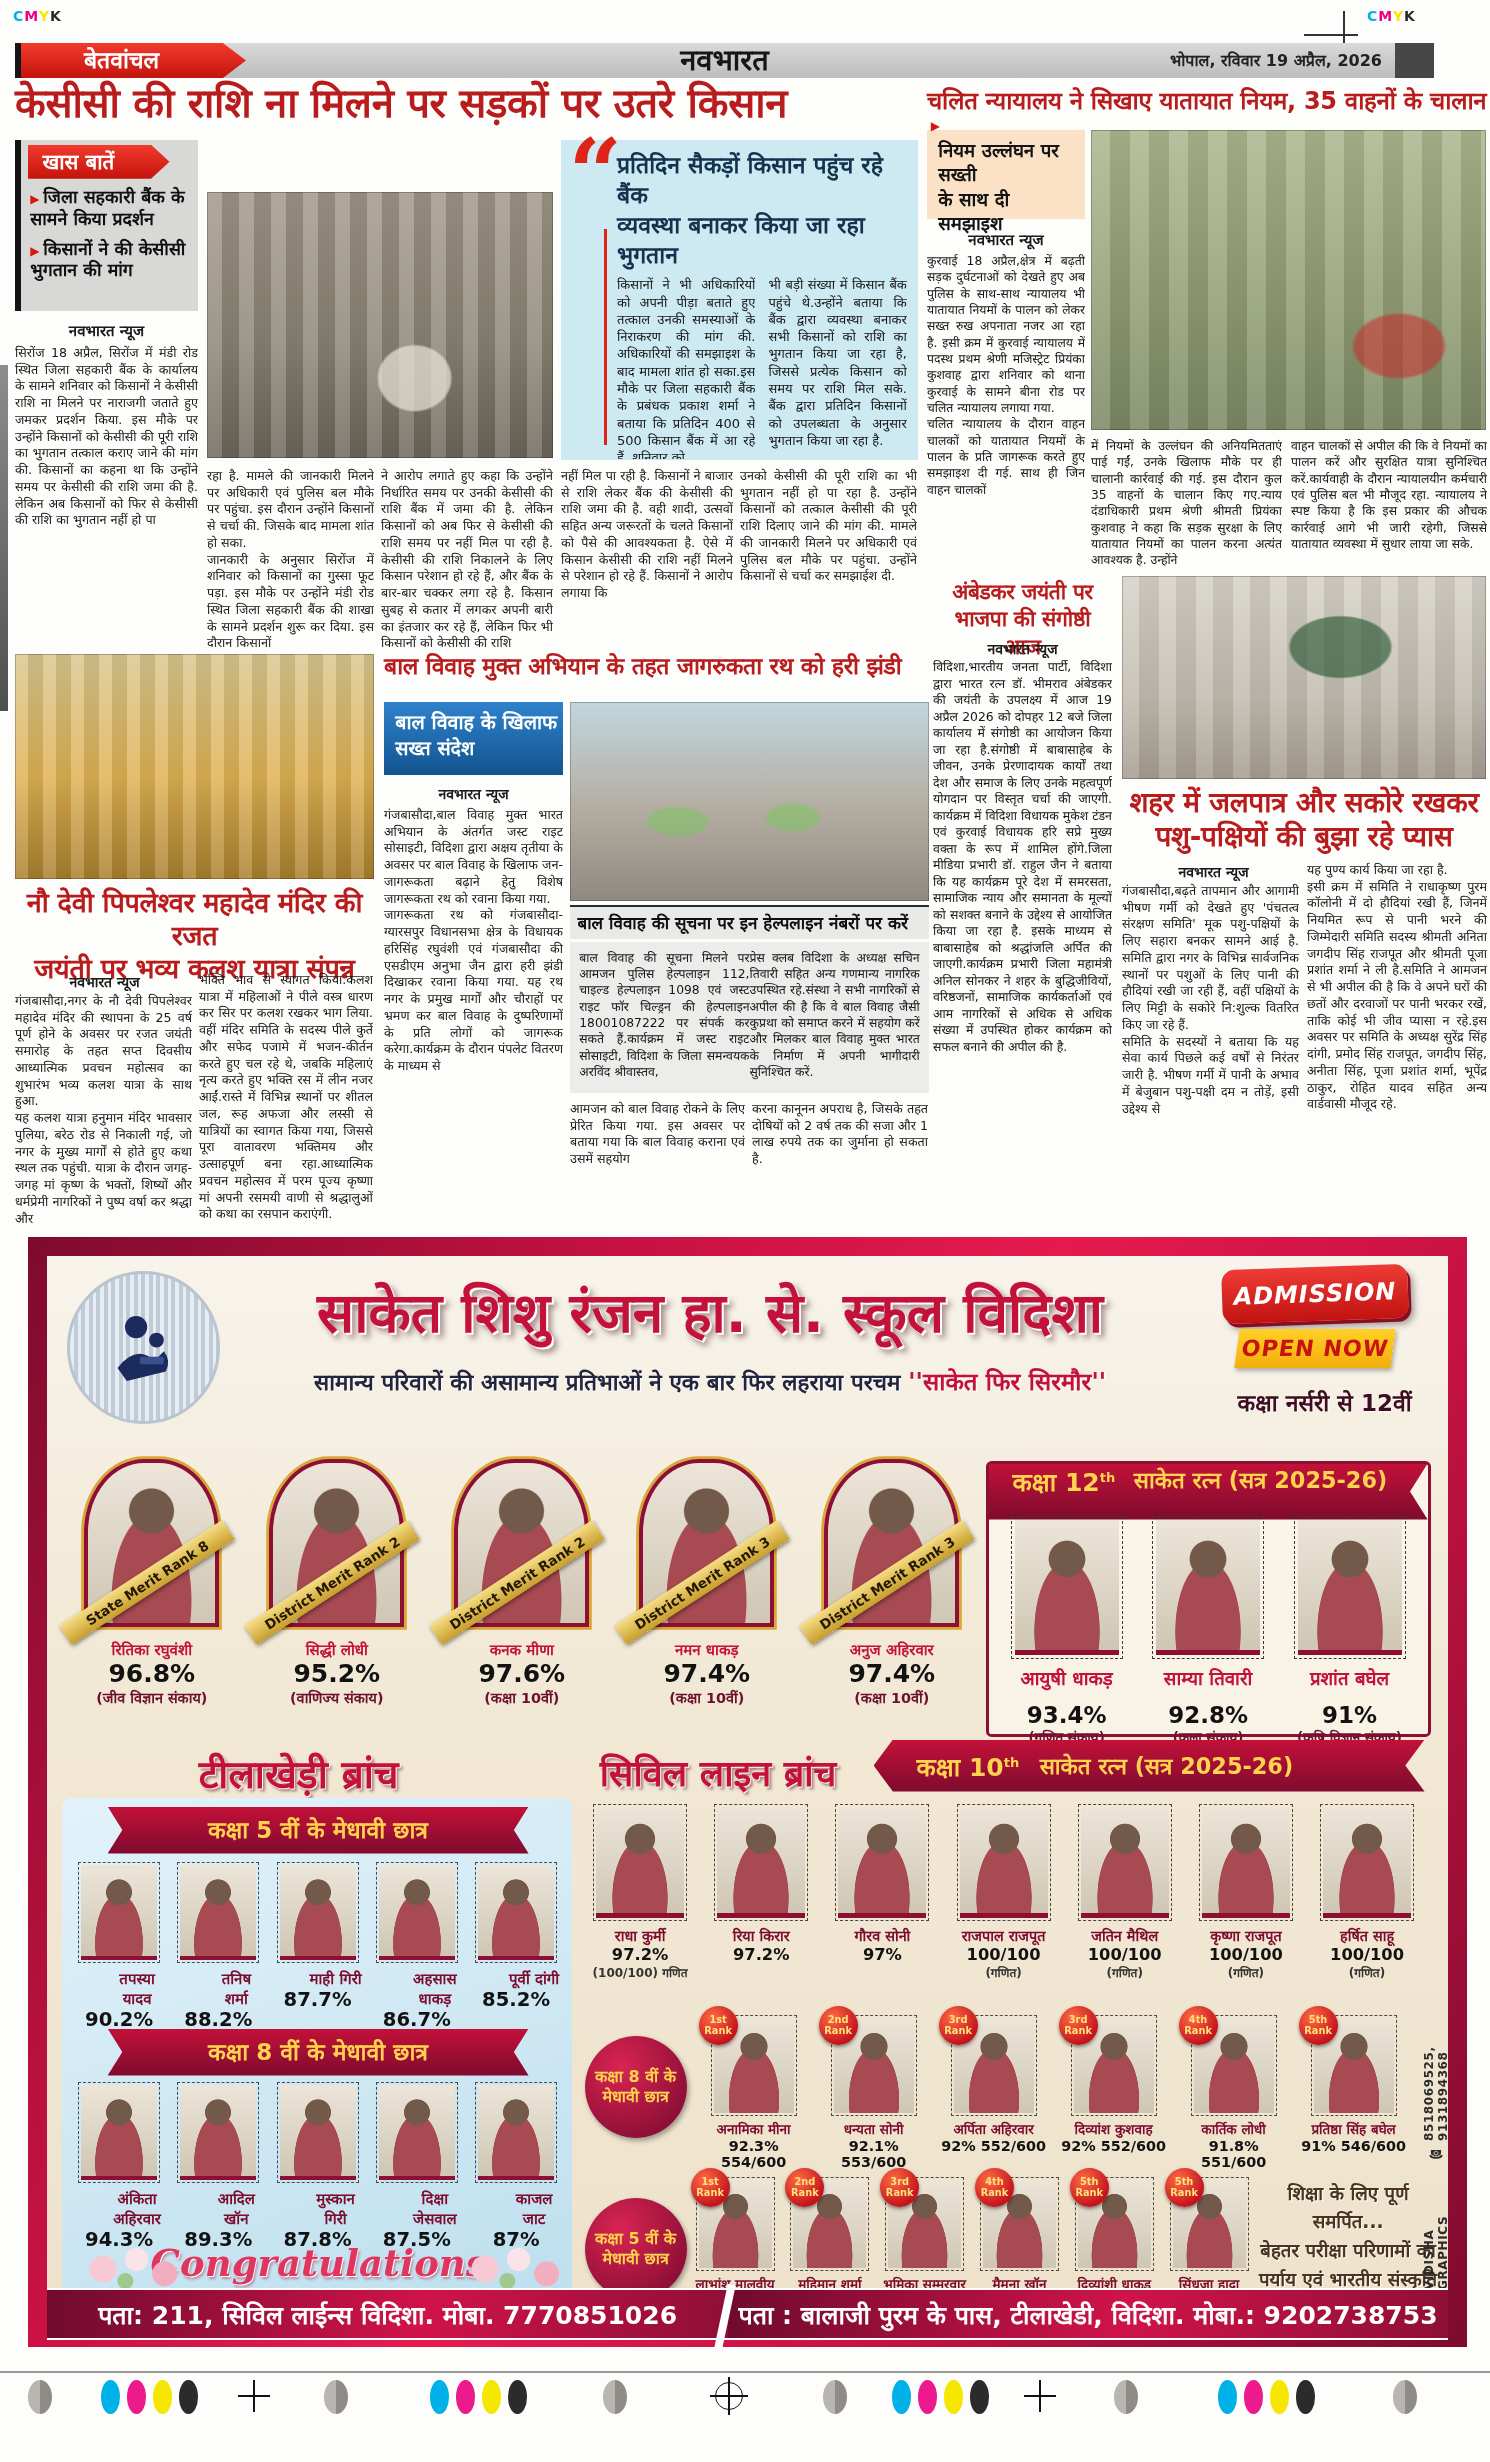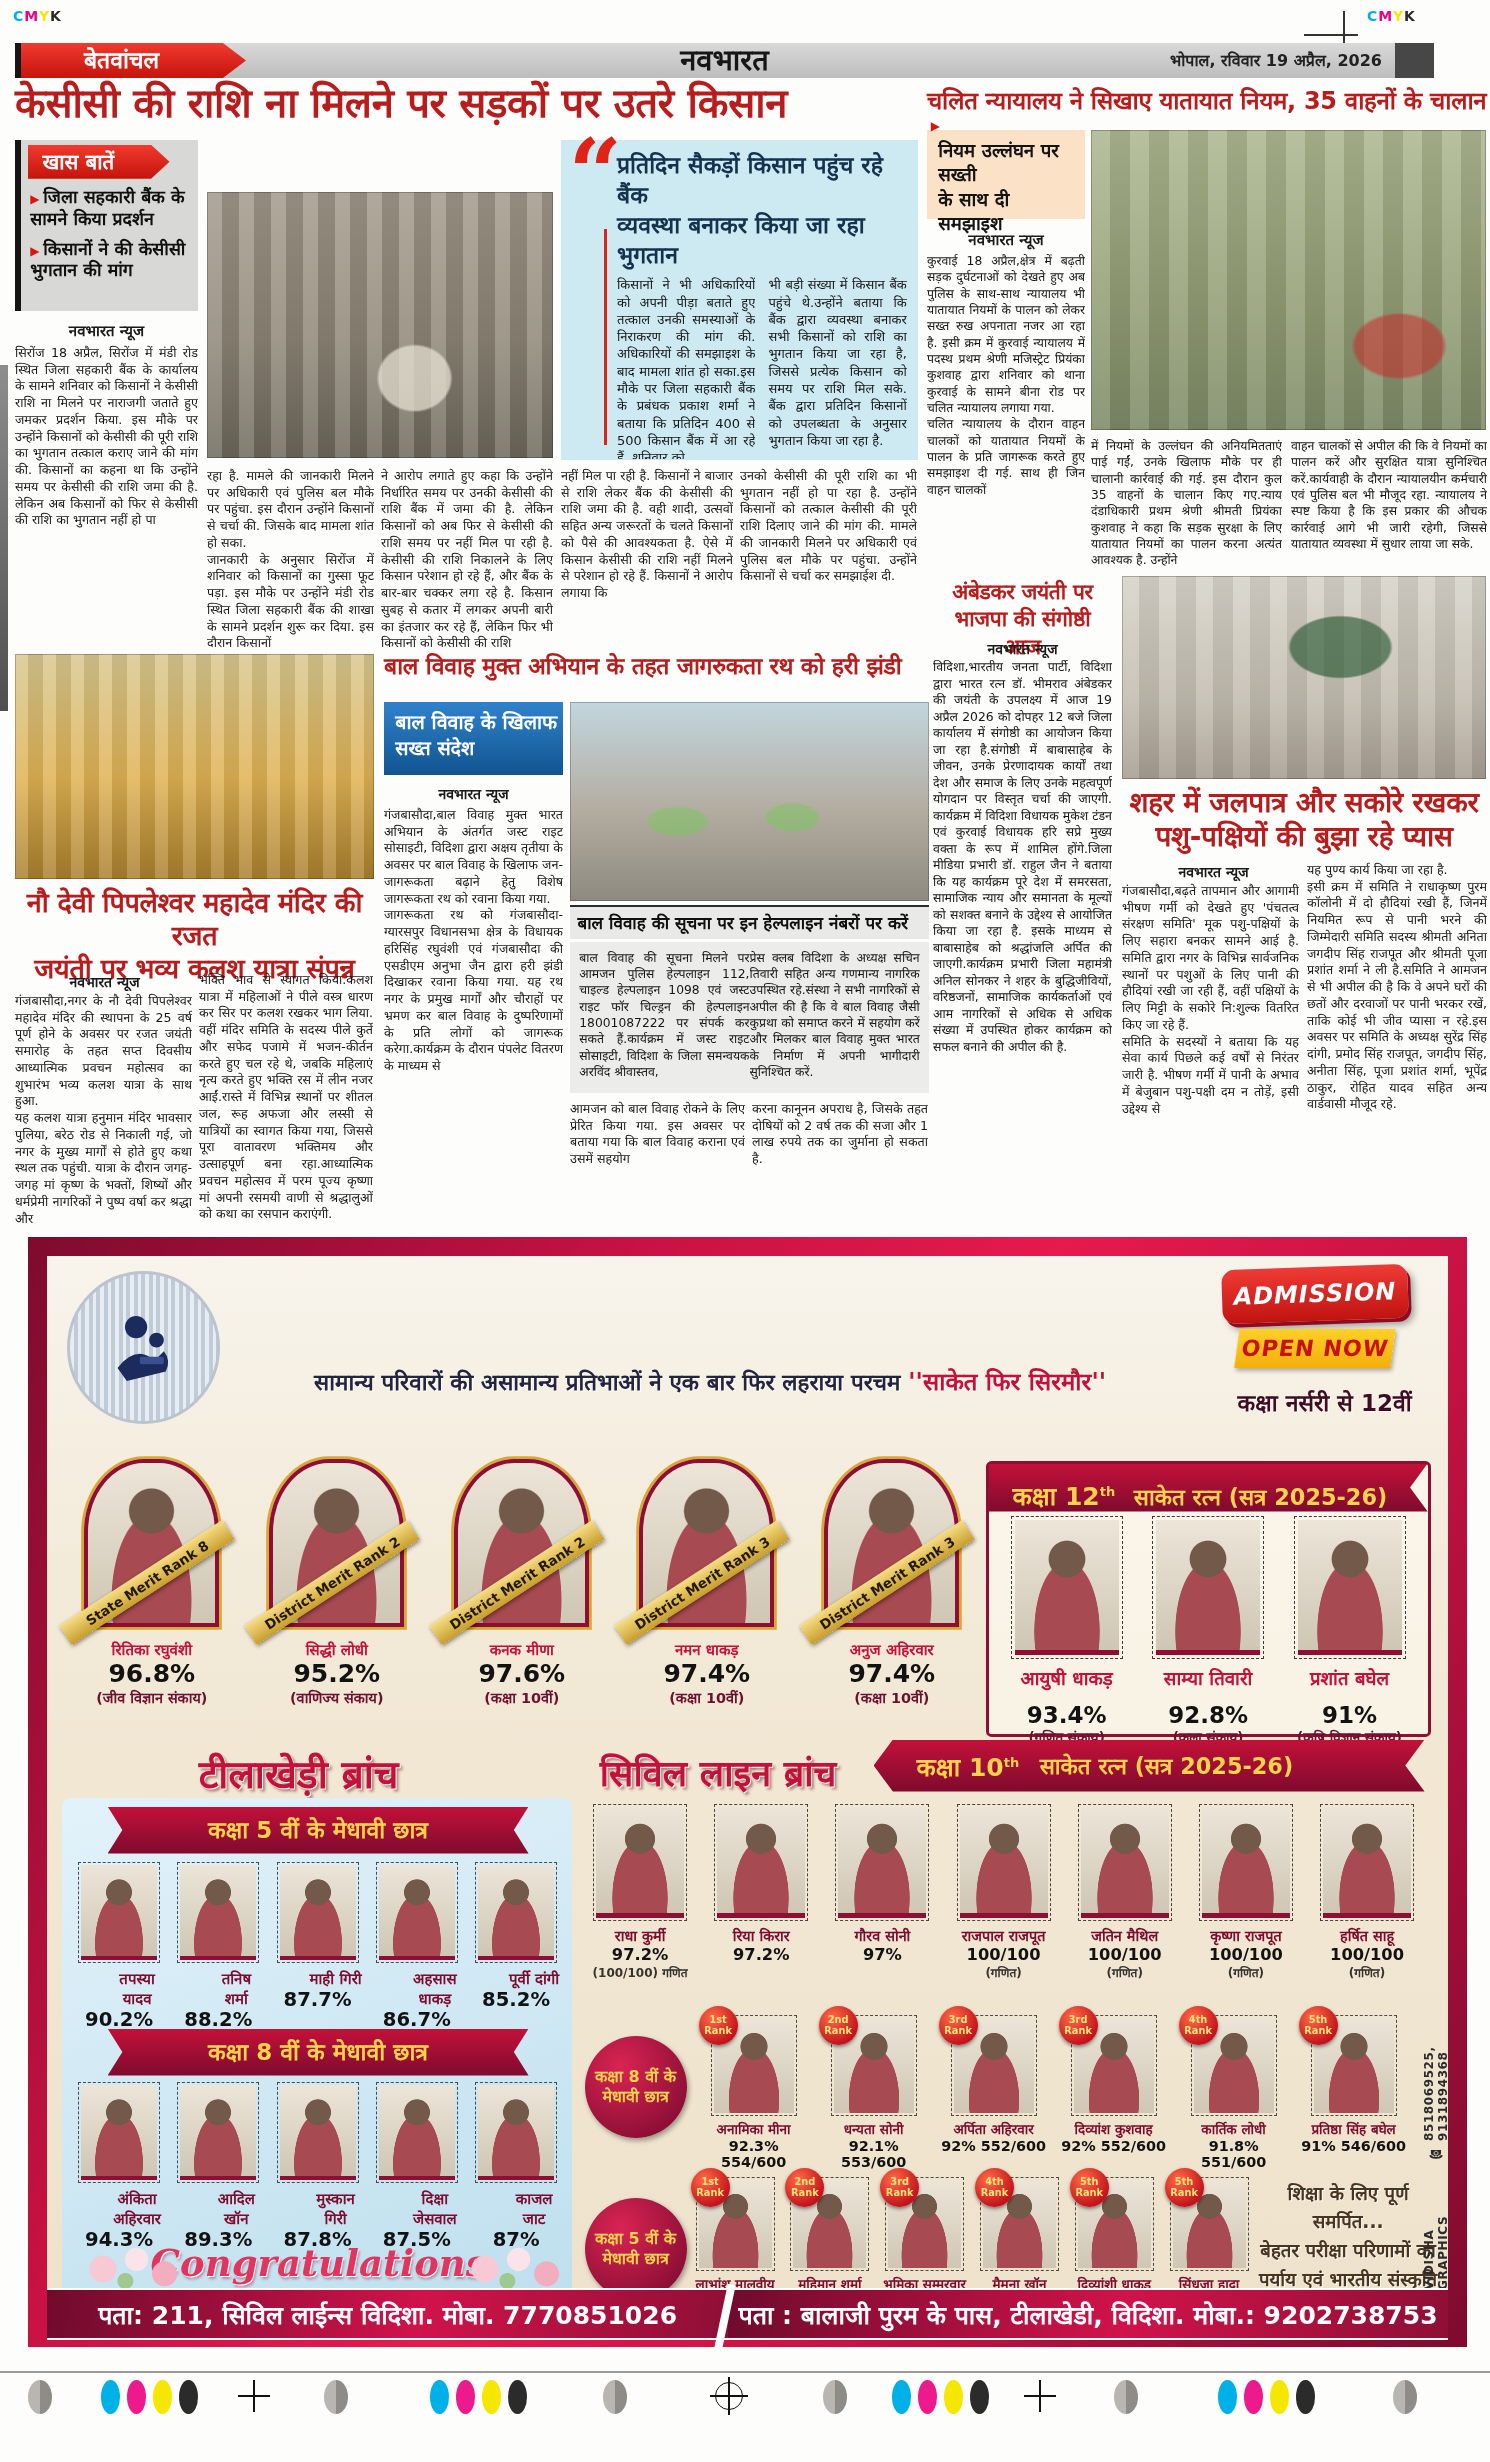--- a/index.html
+++ b/index.html
@@ -102,22 +102,22 @@
   .merit .stu-photo{width:127px;height:160px;border:4.7px solid #8e0f36;box-shadow:0 0 0 2.8px #d9a733;
       border-radius:60px 60px 0 0/73px 73px 0 0;}
   .gold-ribbon{position:absolute;top:112px;left:-13px;width:194px;transform:rotate(-33deg);
       background:linear-gradient(#f6dd85,#c89e2c);color:#241800;font-size:13.5px;font-weight:800;
       padding:3.7px 0;box-shadow:0 1.9px 4.7px rgba(0,0,0,.45);z-index:3;}
   .merit .stu-name{font-size:15px;margin-top:12px;}
   .merit .stu-score{font-size:25px;}
   .merit .stu-stream{font-size:14.4px;}
   #c12-panel{left:939px;top:205px;width:445px;height:276px;border:3.7px solid #8e0f36;border-radius:5.6px;
       background:rgba(255,252,244,.55);box-sizing:border-box;}
-  #c12-banner{position:absolute;top:0;left:0;right:0;height:48px;background:linear-gradient(#c31139,#7e0b2e);
-      clip-path:polygon(0 0,100% 0,96% 50%,100% 100%,0 100%);display:flex;align-items:flex-end;gap:18.6px;padding-left:24px;}
+  #c12-banner{position:absolute;top:0;left:0;right:0;height:56px;background:linear-gradient(#c31139,#7e0b2e);
+      clip-path:polygon(0 0,100% 0,96% 50%,100% 100%,0 100%);display:flex;align-items:flex-start;gap:18.6px;padding-left:24px;}
   .banner-class{color:#ffd34d;font-weight:900;font-size:25px;}
   .banner-class sup{font-size:13px;}
   .banner-title{color:#ffd34d;font-weight:800;font-size:22.4px;}
   #c12-row{position:absolute;left:5.6px;right:5.6px;top:56px;justify-content:space-evenly;}
   .c12{width:138px;}
   .c12 .stu-photo{width:104px;height:130px;outline:1.9px dashed #3a3a3a;outline-offset:3.7px;border-bottom:5.6px solid #8e0f36;}
   .c12 .stu-name{font-size:18.6px;margin-top:10.2px;}
   .c12 .stu-score{font-size:23px;margin-top:12px;}
   .c12 .stu-stream{font-size:13.5px;}
   .branch-title{font-weight:900;color:#c31139;text-shadow:0.9px 0.9px 0 #fff,2.8px 2.8px 2.8px rgba(90,0,20,.45);text-align:center;}
@@ -271,20 +271,21 @@
   <div id="ad" class="abs">
     <div id="ad-inner">
       <div id="ad-logo" class="abs">
         <svg width="89" height="89" viewBox="0 0 96 96">
           <circle cx="40" cy="26" r="12" fill="#1c2b5e"></circle>
           <circle cx="62" cy="40" r="8" fill="#1c2b5e"></circle>
           <path d="M20 70 Q40 44 60 62 L70 52 Q78 62 72 74 L30 84 Z" fill="#1c2b5e"></path>
           <rect x="44" y="58" width="26" height="8" rx="2" fill="#3a4f8f"></rect>
         </svg>
       </div>
+      <div id="ad-title" class="abs">साकेत शिशु रंजन हा. से. स्कूल विदिशा</div>
       <div id="ad-tagline" class="abs">
         <span>सामान्य परिवारों की असामान्य प्रतिभाओं ने एक बार फिर लहराया परचम</span> <span class="redq">''साकेत फिर सिरमौर''</span>
       </div>
       <div id="adm-box" class="abs">ADMISSION</div>
       <div id="adm-open" class="abs">OPEN NOW</div>
       <div id="ad-range" class="abs">कक्षा नर्सरी से 12वीं</div>
 
       <div id="merit-row" class="abs stu-row">
           <div class="stu-card merit">
             <div class="gold-ribbon">State Merit Rank 8</div>

